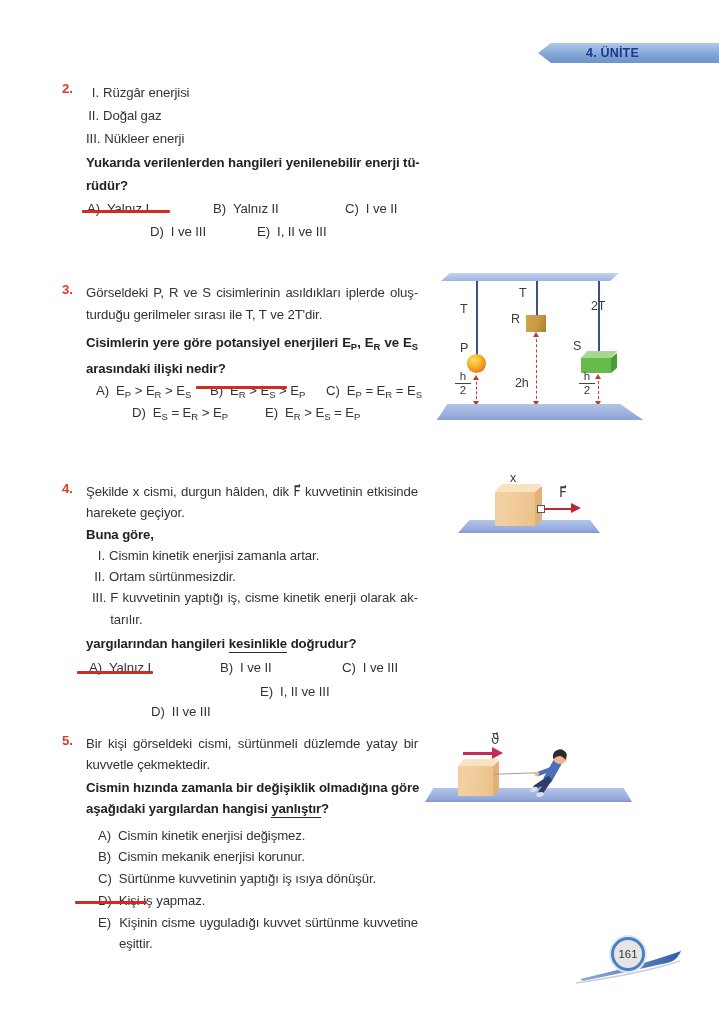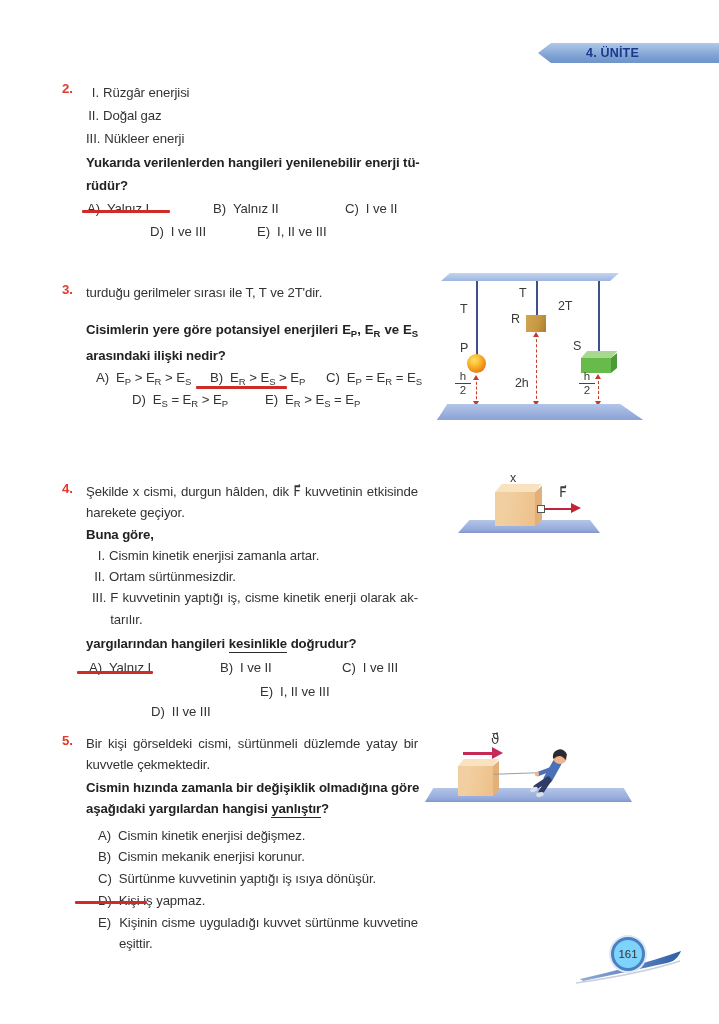--- a/index.html
+++ b/index.html
@@ -39,21 +39,21 @@
   .frac{position:absolute;width:16px;text-align:center;font-size:11.5px;line-height:1.05;color:#3a3a3a;}
   .frac .num{display:block;border-bottom:1.1px solid #444;padding-bottom:0.5px;}
   .frac .den{display:block;}
   .peach-front{position:absolute;background:linear-gradient(100deg,var(--box_peach) 30%,#ecc089 100%);}
   .peach-top{position:absolute;background:var(--box_peach_light);transform:skewX(-40deg);transform-origin:bottom left;}
   .peach-right{position:absolute;background:var(--box_peach_dark);transform:skewY(-42deg);transform-origin:top left;}
   .arrowline{position:absolute;}
   .arrowhead{position:absolute;width:0;height:0;}
   
   #page-circle{position:absolute;left:611px;top:937px;width:28px;height:28px;border-radius:50%;
-      background:#7dd3fc;border:3px solid var(--ring_blue);box-shadow:0 0 0 2px #dde8f6;
+      background:#e5e5e5;border:3px solid var(--ring_blue);box-shadow:0 0 0 2px #dde8f6;
       display:flex;align-items:center;justify-content:center;font-size:11.5px;color:#333;text-align:right;}
   #swoosh{position:absolute;left:576px;top:948px;}
 </style>
 </head>
 <body>
 
 <div id="page">
 
   <div id="unit-badge">
     <span>4. ÜNİTE</span>
@@ -85,22 +85,23 @@
         <span class="opt" style="left:64px;">D)&nbsp; I ve III</span>
         <span class="opt" style="left:171px;">E)&nbsp; I, II ve III</span>
       </div>
     </div>
   </div>
   <div class="ans-underline" style="left:82px;top:210px;width:88px;"></div>
 
   <div class="q" style="top:282px;">
     <span class="qnum">3.</span>
     <div class="qbody" style="line-height:22px;">
+      <span class="line j">Görseldeki P, R ve S cisimlerinin asıldıkları iplerde oluş-</span>
       <span class="line">turduğu gerilmeler sırası ile T, T ve 2T'dir.</span>
-      <span class="line bold j" style="margin-top:15px;">Cisimlerin yere göre potansiyel enerjileri E<sub>P</sub>, E<sub>R</sub> ve E<sub>S</sub></span>
+      <span class="line bold j" style="margin-top:6px;">Cisimlerin yere göre potansiyel enerjileri E<sub>P</sub>, E<sub>R</sub> ve E<sub>S</sub></span>
       <span class="line bold">arasındaki ilişki nedir?</span>
       <div class="optrow" style="height:22px;margin-left:8px;">
         <span class="opt" style="left:2px;">A)&nbsp; E<sub>P</sub> &gt; E<sub>R</sub> &gt; E<sub>S</sub></span>
         <span class="opt" style="left:116px;">B)&nbsp; E<sub>R</sub> &gt; E<sub>S</sub> &gt; E<sub>P</sub></span>
         <span class="opt" style="left:232px;">C)&nbsp; E<sub>P</sub> = E<sub>R</sub> = E<sub>S</sub></span>
       </div>
       <div class="optrow" style="height:22px;">
         <span class="opt" style="left:46px;">D)&nbsp; E<sub>S</sub> = E<sub>R</sub> &gt; E<sub>P</sub></span>
         <span class="opt" style="left:179px;">E)&nbsp; E<sub>R</sub> &gt; E<sub>S</sub> = E<sub>P</sub></span>
       </div>
@@ -109,21 +110,21 @@
   <div class="ans-underline" style="left:196px;top:386px;width:91px;"></div>
 
   <div class="diagram" style="left:435px;top:268px;width:210px;height:156px;">
     <div style="position:absolute;left:6px;top:5px;width:178px;height:8px;
          background:linear-gradient(#c3d4ef,#9db5e0);clip-path:polygon(5% 0,100% 0,95% 100%,0 100%);"></div>
     <div class="str" style="left:41px;top:13px;height:74px;"></div>
     <div class="str" style="left:101px;top:13px;height:34px;"></div>
     <div class="str" style="left:163px;top:13px;height:72px;"></div>
     <span class="dlabel" style="left:25px;top:34px;">T</span>
     <span class="dlabel" style="left:84px;top:18px;">T</span>
-    <span class="dlabel" style="left:123px;top:31px;">2T</span>
+    <span class="dlabel" style="left:156px;top:31px;">2T</span>
     <span class="dlabel" style="left:25px;top:73px;">P</span>
     <span class="dlabel" style="left:76px;top:44px;">R</span>
     <span class="dlabel" style="left:138px;top:71px;">S</span>
     <div style="position:absolute;left:32px;top:86px;width:19px;height:19px;border-radius:50%;
          background:radial-gradient(circle at 38% 32%,#ffe06a 0%,#fbbf35 30%,#f29a1e 55%,#e4711a 80%,#cc4f18 100%);"></div>
     <div style="position:absolute;left:91px;top:47px;width:20px;height:17px;
          background:linear-gradient(105deg,#d1a552 0%,var(--crate_tan) 55%,#ad7f2e 100%);"></div>
     <div style="position:absolute;left:146px;top:83px;width:30px;height:7px;
          background:var(--crate_green_light);transform:skewX(-42deg);transform-origin:bottom left;"></div>
     <div style="position:absolute;left:146px;top:90px;width:30px;height:15px;

